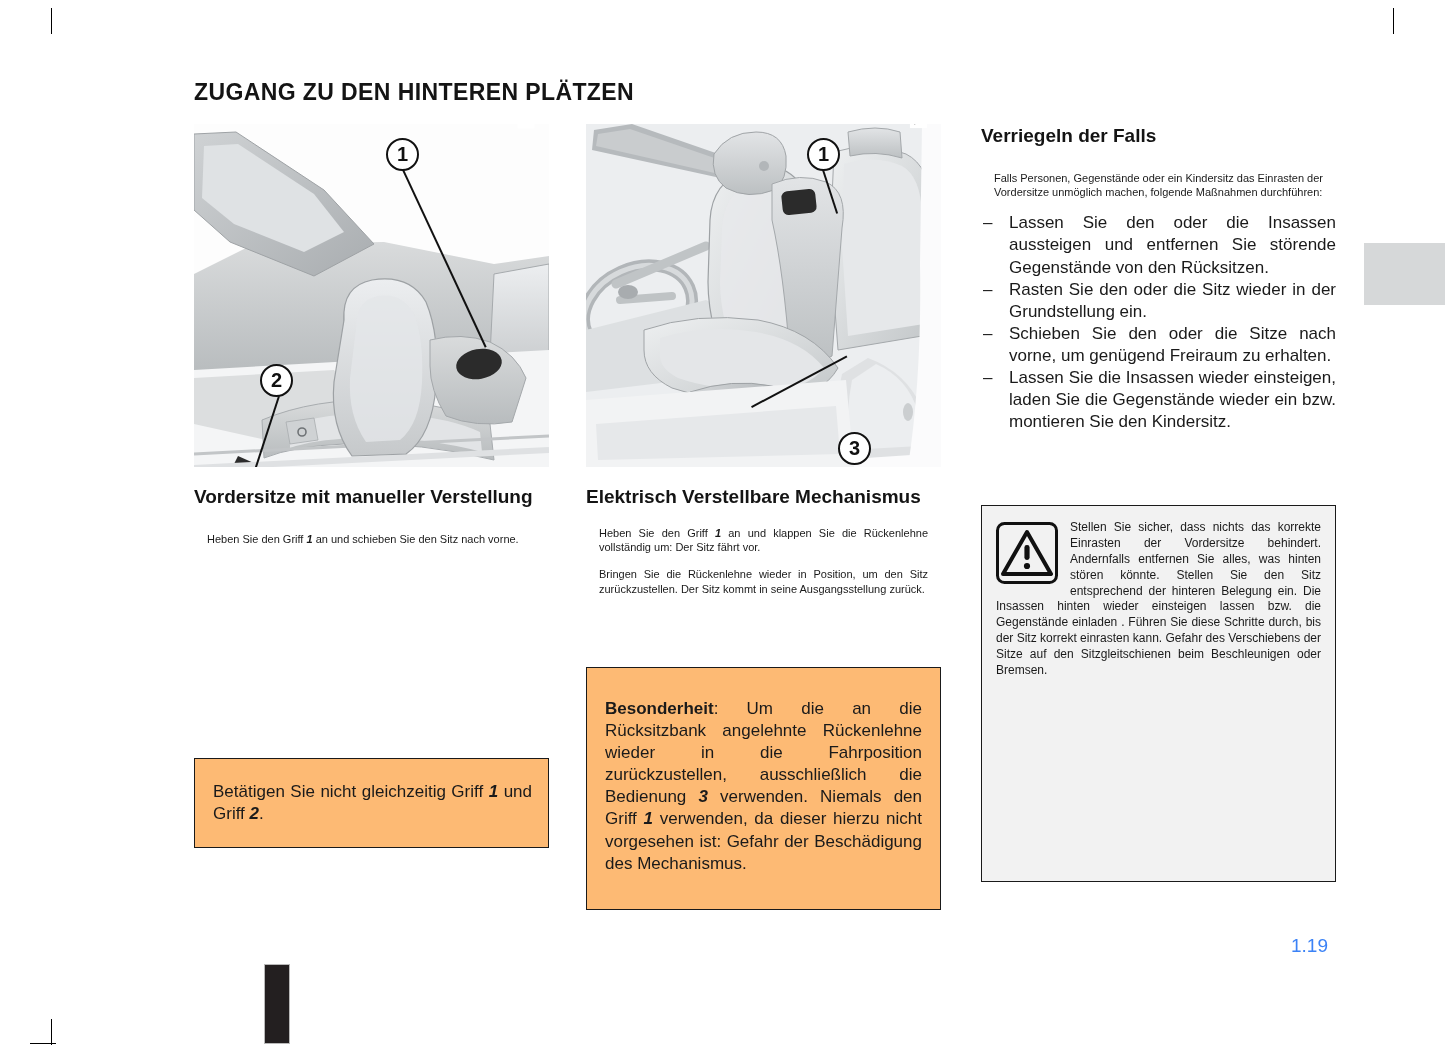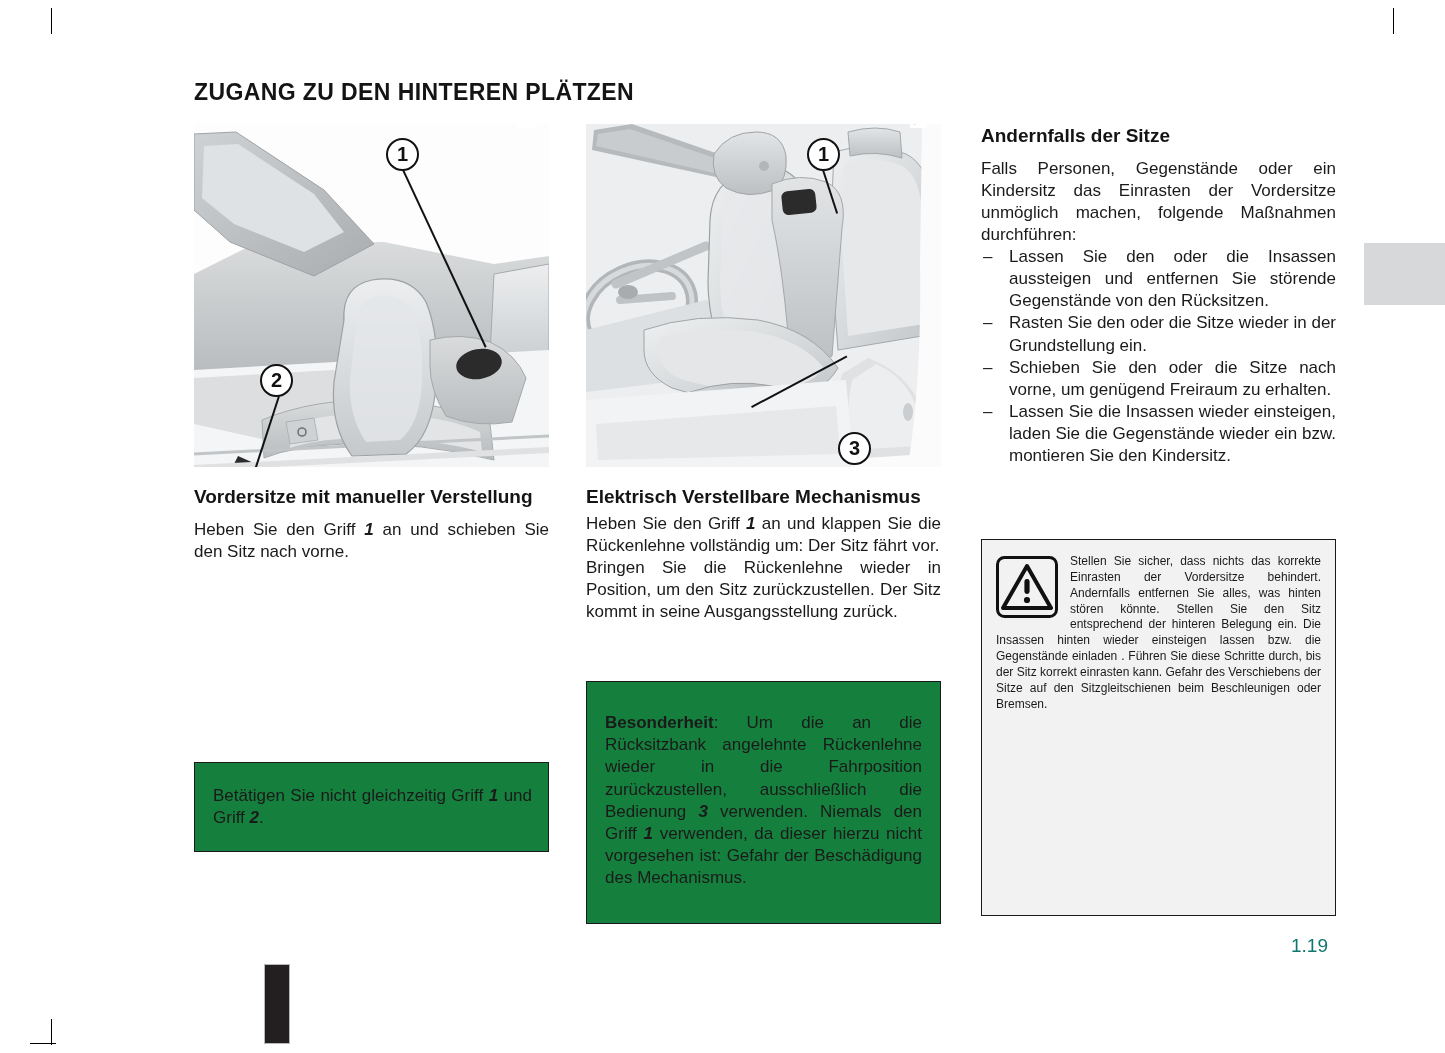--- a/index.html
+++ b/index.html
@@ -66,21 +66,21 @@
     color: #141414;
   }
 
   .page-number {
     position: absolute;
     left: 1230px;
     top: 935px;
     width: 98px;
     text-align: right;
     font-size: 19px;
-    color: #0f766e;
+    color: #3b82f6;
   }
 
   
   .col {
     position: absolute;
     top: 124px;
     width: 355px;
   }
   .col-1 { left: 194px; }
   .col-2 { left: 586px; }
@@ -135,22 +135,22 @@
 
   
   h2.sub {
     margin: 0;
     font-size: 19px;
     font-weight: bold;
     line-height: 1.25;
     color: #141414;
   }
   p.body {
-    margin: 0;
-    font-size: 17px;
+    margin: 13px;
+    font-size: 11px;
     line-height: 1.30;
     text-align: justify;
     color: #1a1a1a;
   }
 
   .sp-10 { height: 10px; }
   .sp-14 { height: 14px; }
   .sp-18 { height: 18px; }
 
   ul.dashlist {
@@ -168,21 +168,21 @@
   }
   ul.dashlist li .dash {
     position: absolute;
     left: 2px;
     top: 0;
   }
 
   
   .note-box {
     border: 1.6px solid #1a1a1a;
-    background: #15803d;
+    background: #fdba74;
     box-sizing: border-box;
     padding: 22px 16px 22px 18px;
   }
   .note-box p {
     margin: 0;
     font-size: 17px;
     line-height: 1.30;
     text-align: justify;
     color: #1a1a1a;
   }
@@ -408,27 +408,27 @@
 
     <div style="height:58px"></div>
 
     <div class="note-box" style="padding:30px 18px 34px 18px;">
       <p><b>Besonderheit</b><span>: Um die an die Rücksitzbank angelehnte Rückenlehne wieder in die Fahrposition zurückzustellen, ausschließlich die Bedienung </span><b class="num">3</b><span> verwenden. Niemals den Griff </span><b class="num">1</b><span> verwenden, da dieser hierzu nicht vorgesehen ist: Gefahr der Beschädigung des Mechanismus.</span></p>
     </div>
   </div>
 
   <div class="col col-3">
 
-    <h2 class="sub">Andernfalls der Sitze</h2>
+    <h2 class="sub">Verriegeln der Falls</h2>
     <div class="sp-10"></div>
     <p class="body">Falls Personen, Gegenstände oder ein Kindersitz das Einrasten der Vordersitze unmöglich machen, folgende Maßnahmen durchführen:</p>
 
     <ul class="dashlist">
       <li><span class="dash">–</span><span>Lassen Sie den oder die Insassen aussteigen und entfernen Sie störende Gegenstände von den Rücksitzen.</span></li>
-      <li><span class="dash">–</span><span>Rasten Sie den oder die Sitze wieder in der Grundstellung ein.</span></li>
+      <li><span class="dash">–</span><span>Rasten Sie den oder die Sitz wieder in der Grundstellung ein.</span></li>
       <li><span class="dash">–</span><span>Schieben Sie den oder die Sitze nach vorne, um genügend Freiraum zu erhalten.</span></li>
       <li><span class="dash">–</span><span>Lassen Sie die Insassen wieder einsteigen, laden Sie die Gegenstände wieder ein bzw. montieren Sie den Kindersitz.</span></li>
     </ul>
 
     <div style="height:72px"></div>
 
     <div class="warn-box clearfix" style="min-height:377px;">
       <svg class="warn-icon" viewBox="0 0 62 62">
         <rect x="1.5" y="1.5" width="59" height="59" rx="7" fill="none" stroke="#111111" stroke-width="3"></rect>
         <path d="M31 10 L55 52 L7 52 Z" fill="none" stroke="#111111" stroke-width="4" stroke-linejoin="round"></path>

